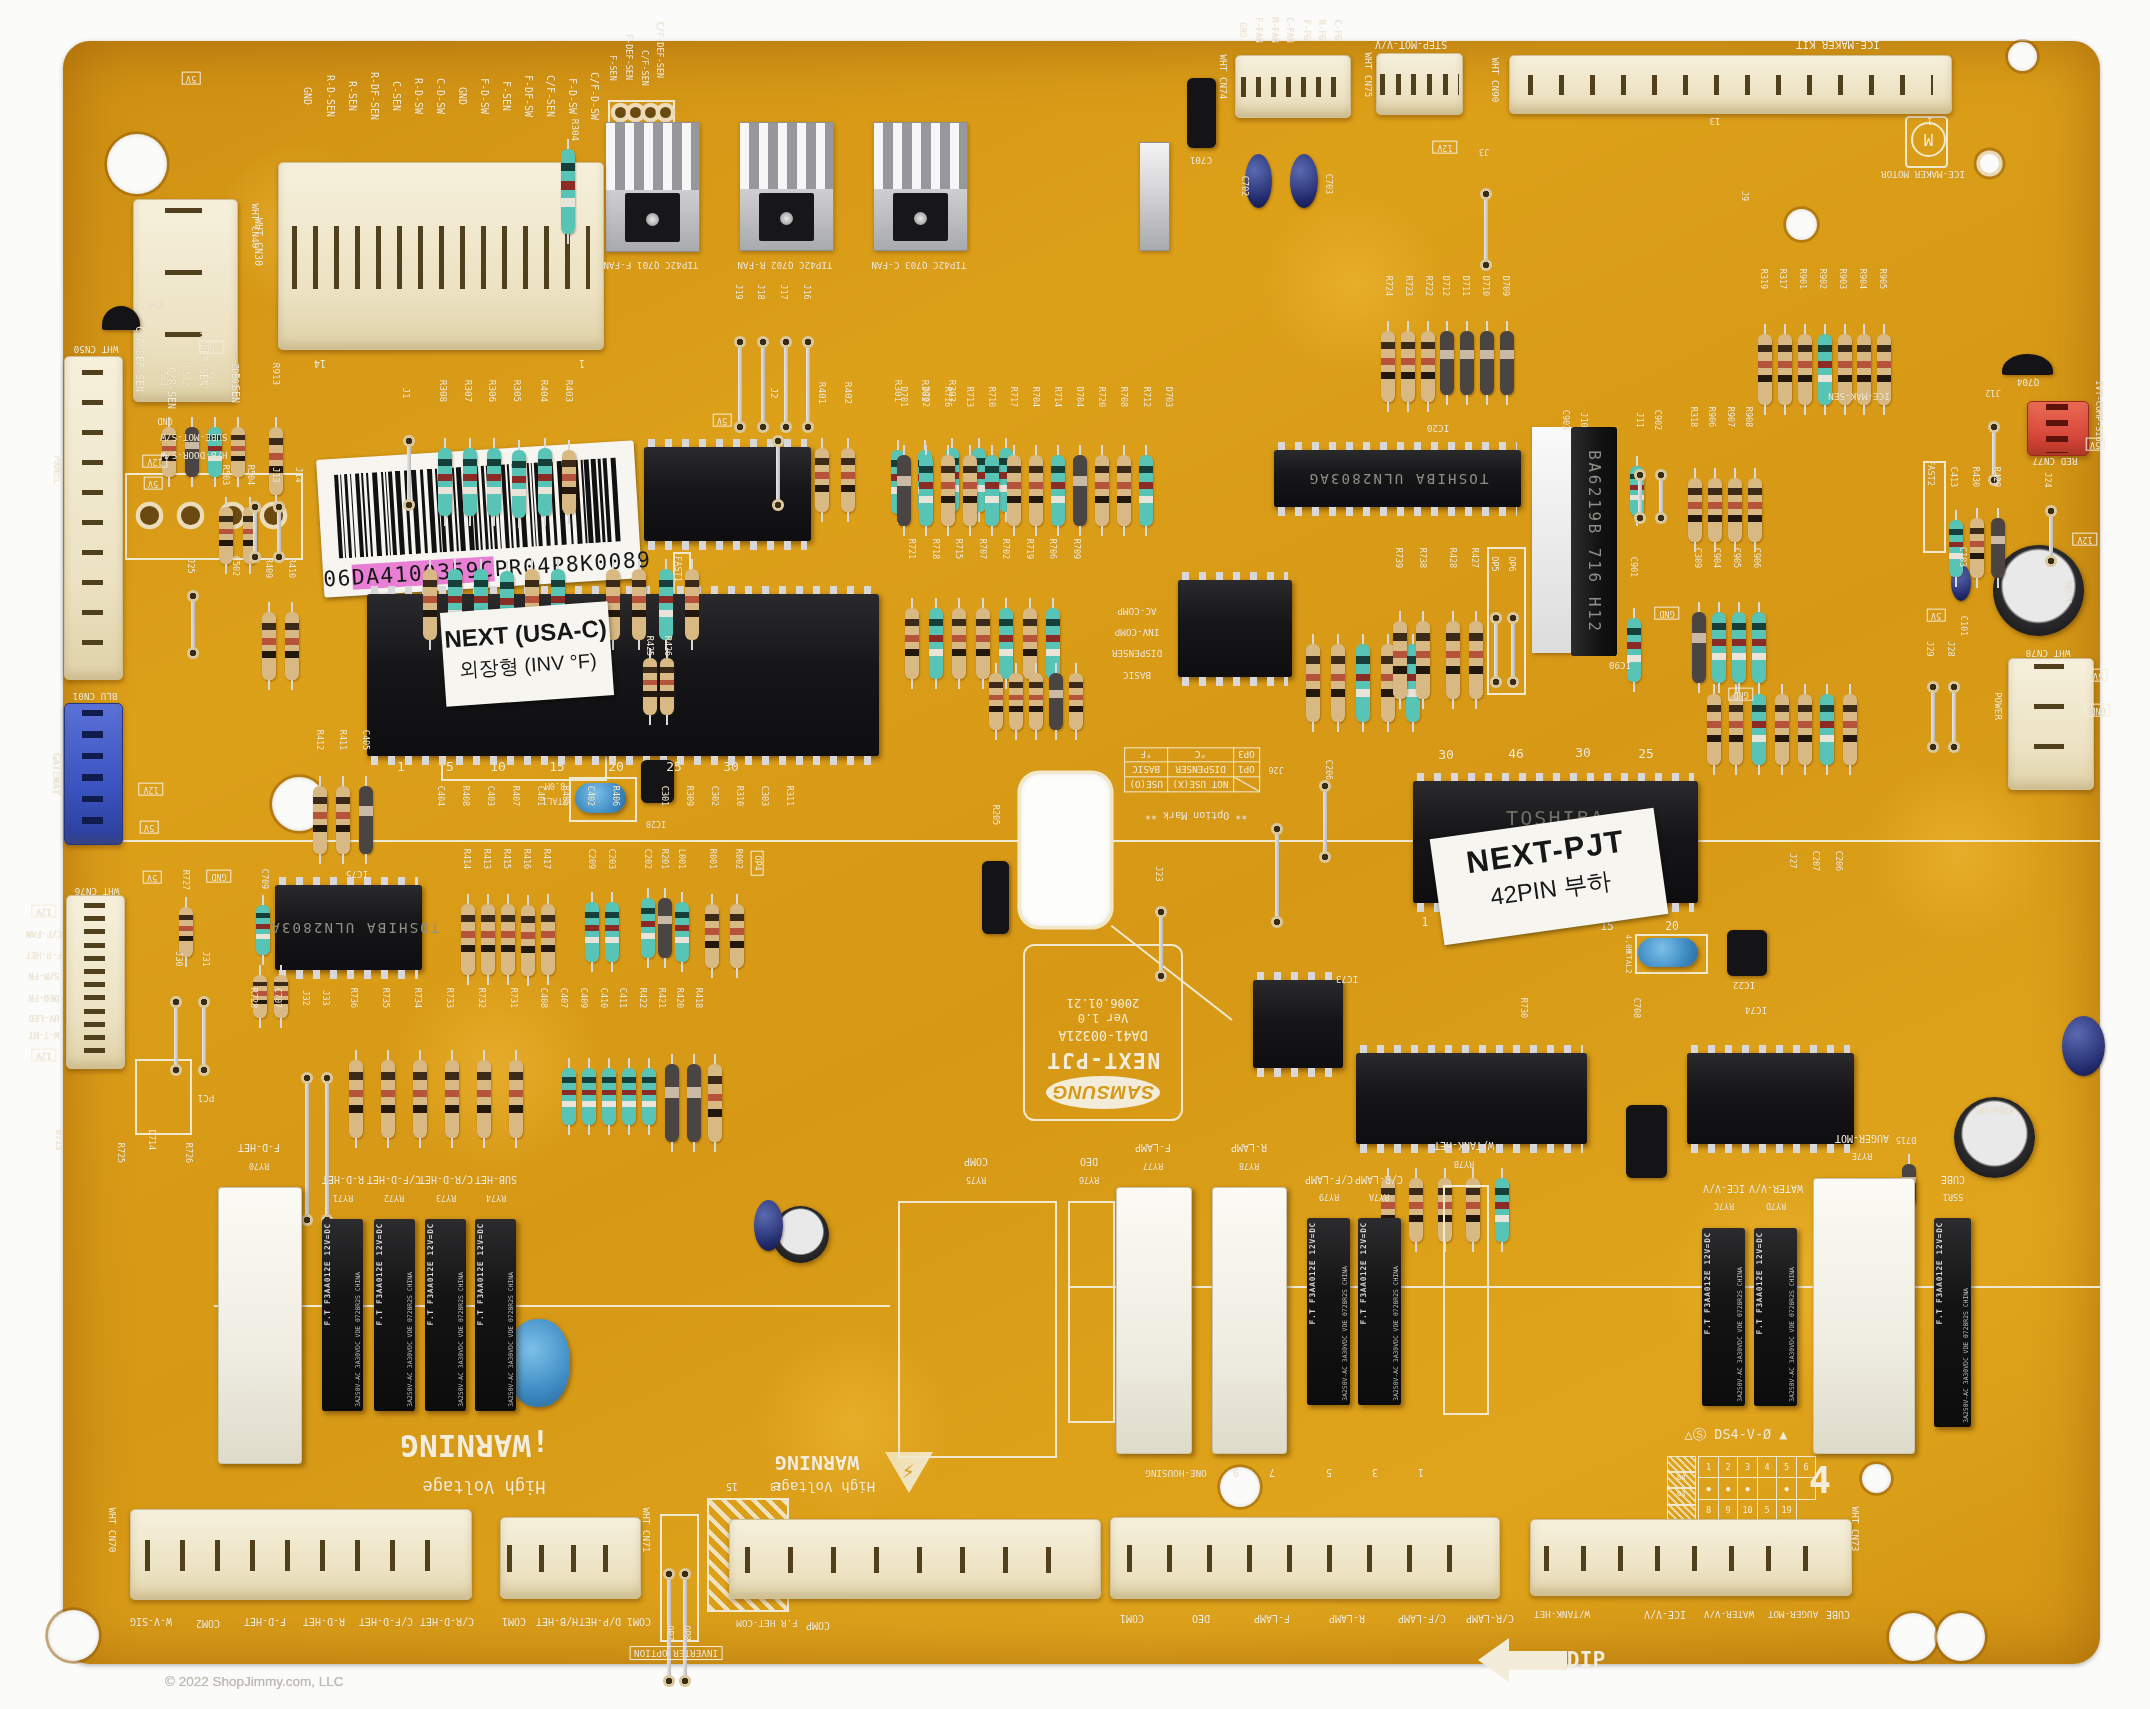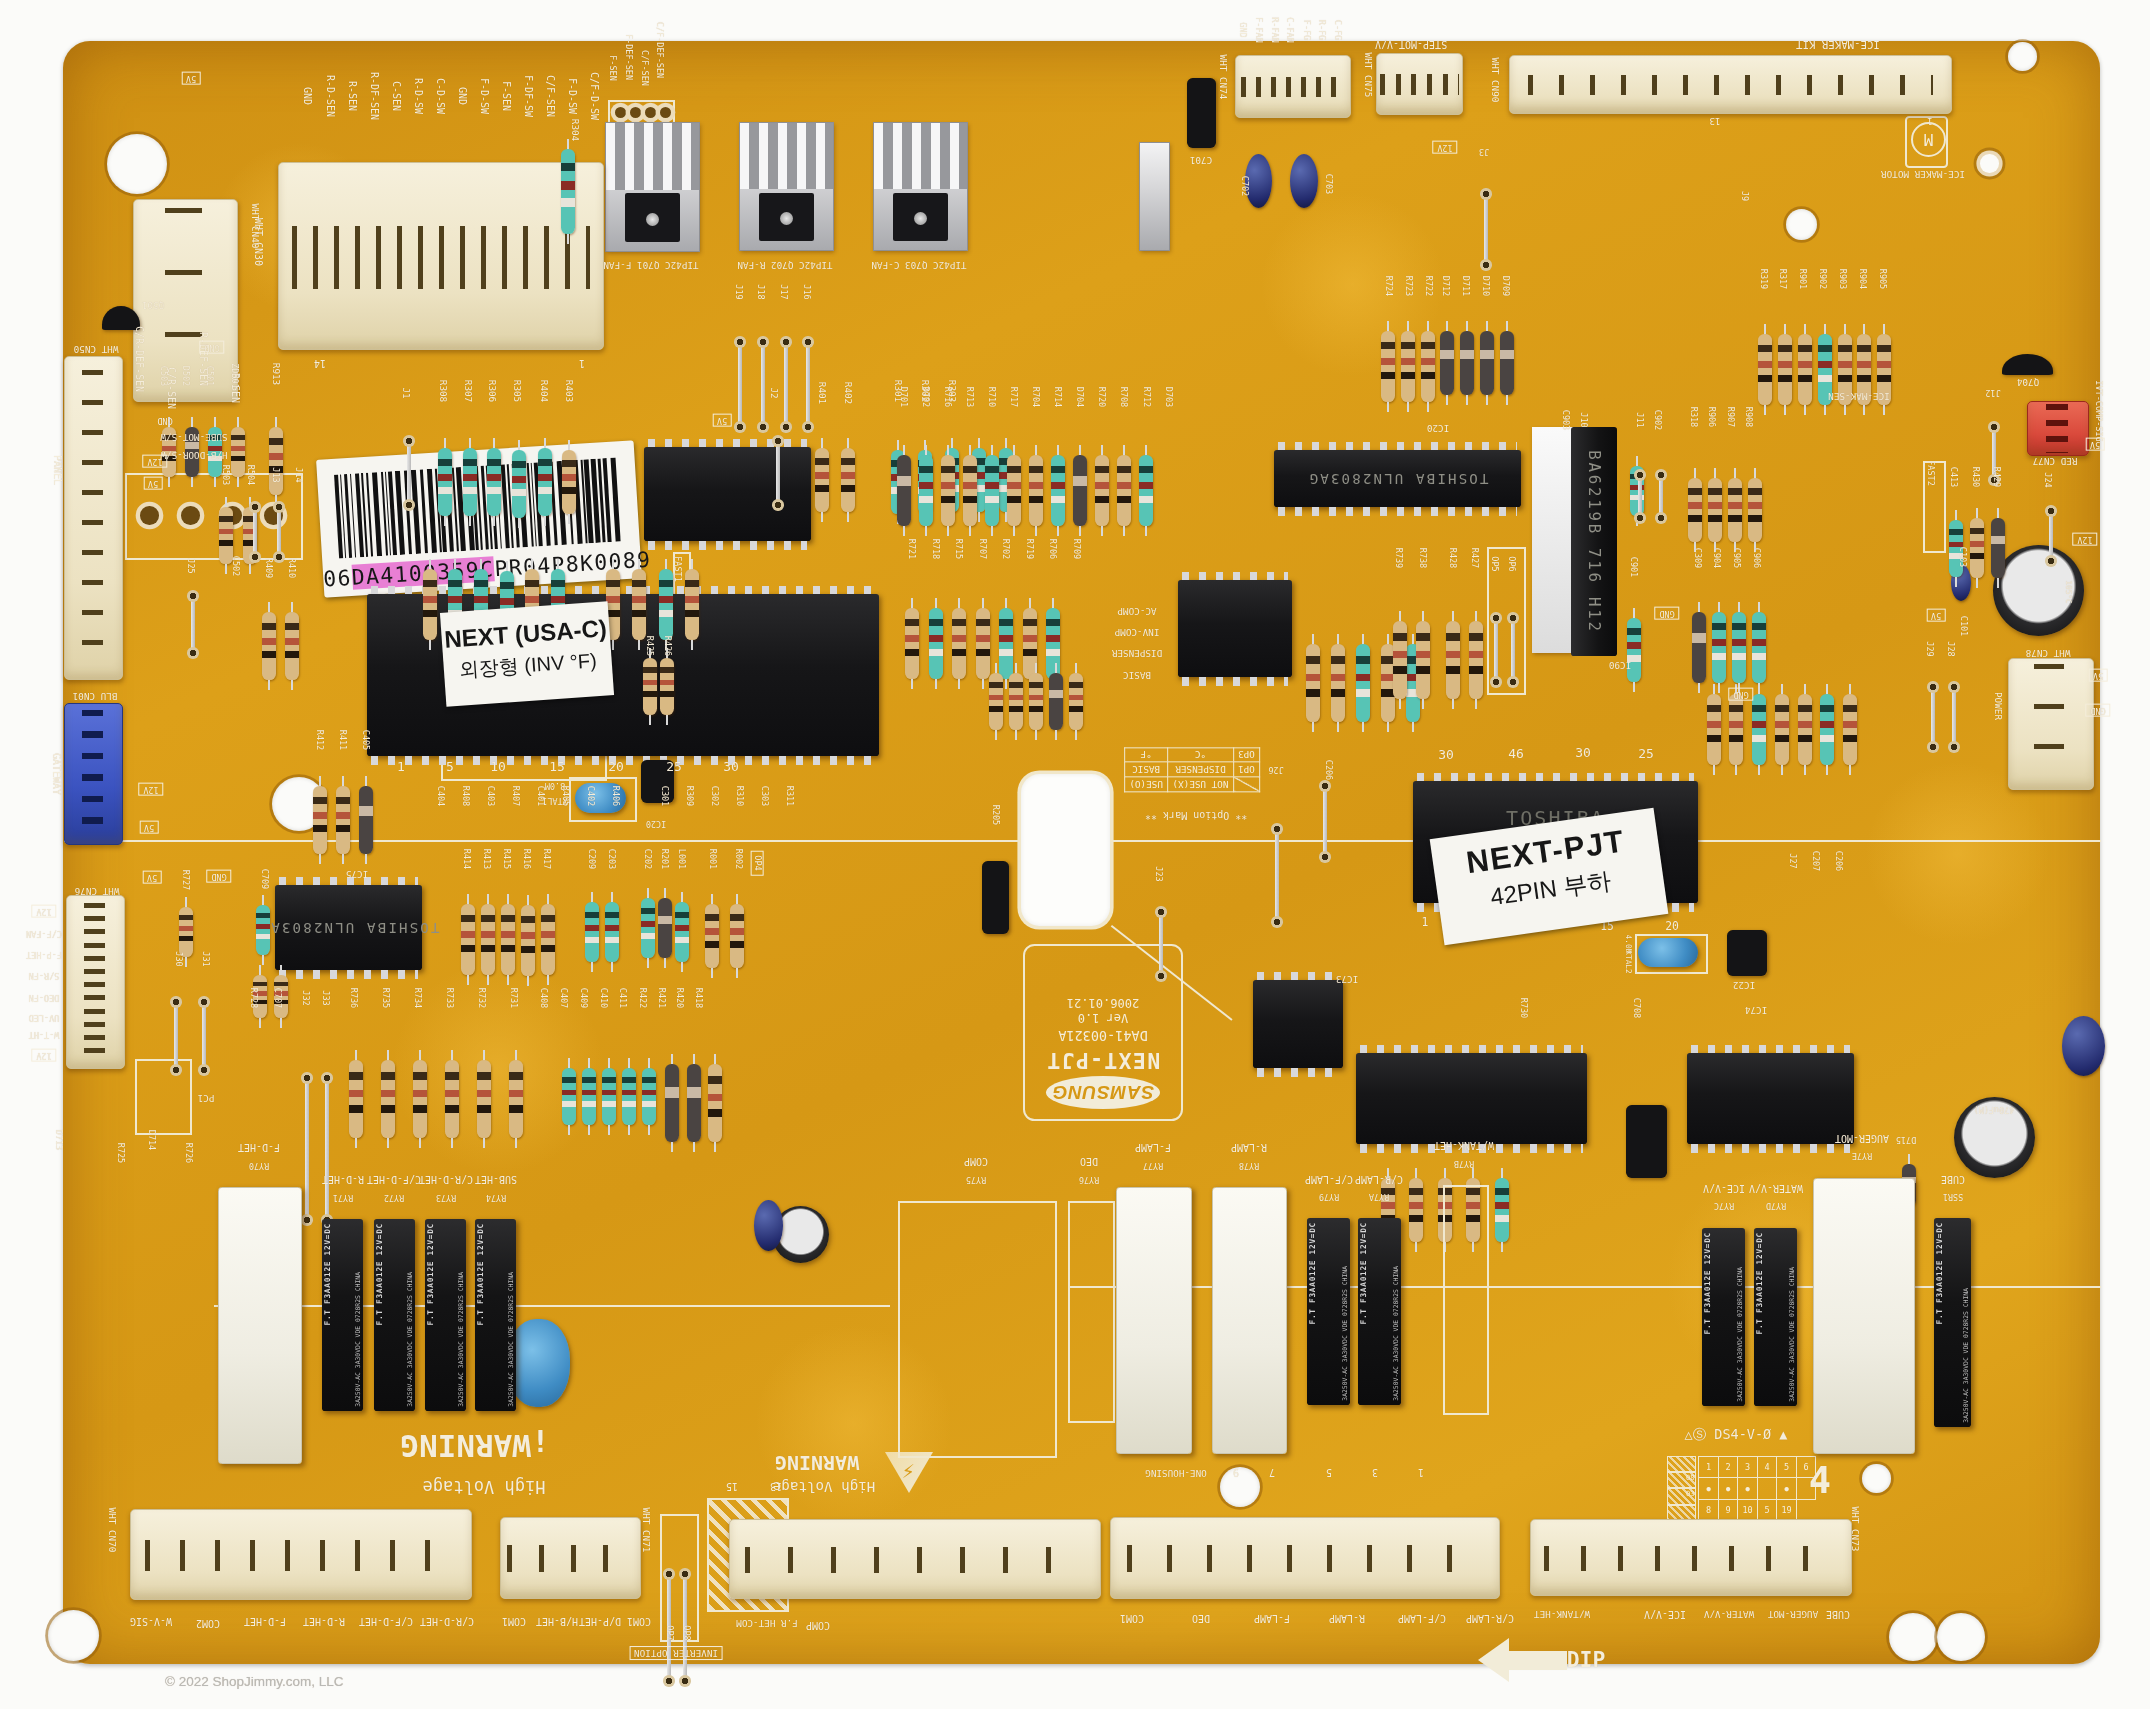--- a/index.html
+++ b/index.html
@@ -63,21 +63,21 @@
   .mlab .mc{position:absolute;left:50%;top:40%;width:31px;height:31px;margin:-15.7px 0 0 -15.7px;border:2.1px solid #f0e8cf;border-radius:50%;color:#f4eddb;text-align:center;line-height:31px;font-size:15.7px;transform:rotate(180deg);}
   .tri{position:absolute;width:0;height:0;border-left:24px solid transparent;border-right:24px solid transparent;border-bottom:41px solid #f0e8cf;transform:rotate(180deg);}
   .tri i{position:absolute;left:-5.7px;top:8.5px;font-style:normal;font-size:21.4px;color:#d69815;}
   .arrowL{position:absolute;background:#f2ecd8;height:18.5px;}
   .arrowL::before{content:"";position:absolute;left:-31px;top:-13px;border-top:22px solid transparent;border-bottom:22px solid transparent;border-right:31px solid #f2ecd8;}
   .bc{display:inline-block;vertical-align:top;background:#111;}
   .dipTable{position:absolute;display:flex;color:#f4eddb;}
   .dipTable table{border-collapse:collapse;}
   .dipTable td{border:1.4px solid #f0e8cf;width:18.5px;height:14.2px;text-align:center;font-size:8.5px;color:#f4eddb;padding:0;}
   .sideic{width:28.5px;display:flex;flex-direction:column;justify-content:space-between;margin-right:2.8px;}
-  .sideic div{height:14.2px;border:1.4px solid #f0e8cf;background:repeating-linear-gradient(45deg,rgba(244,237,219,.7) 0 2.1px,transparent 2.1px 5px);font-size:7.1px;color:#f4eddb;text-align:right;}
+  .sideic div{height:14.2px;border:1.4px solid #f0e8cf;background:repeating-linear-gradient(45deg,rgba(244,237,219,.7) 0 2.1px,transparent 2.1px 5px);font-size:7.1px;color:#f4eddb;text-align:center;}
   .ba-ins{position:absolute;background:linear-gradient(180deg,#fafafa,#dcdcdc);box-shadow:1.4px 2.1px 4.3px rgba(70,35,0,.4);}
   .ba-chip{position:absolute;background:linear-gradient(90deg,#2c2c2e,#131314 60%,#0b0b0c);border-radius:2.8px;}
   .ba-chip span{position:absolute;left:50%;top:50%;transform:translate(-50%,-50%);writing-mode:vertical-rl;color:#8f8f86;font-size:15.7px;letter-spacing:2.8px;white-space:nowrap;}
 </style>
 </head>
 <body>
 
 <div id="stage">
   <div id="board"></div>
 

